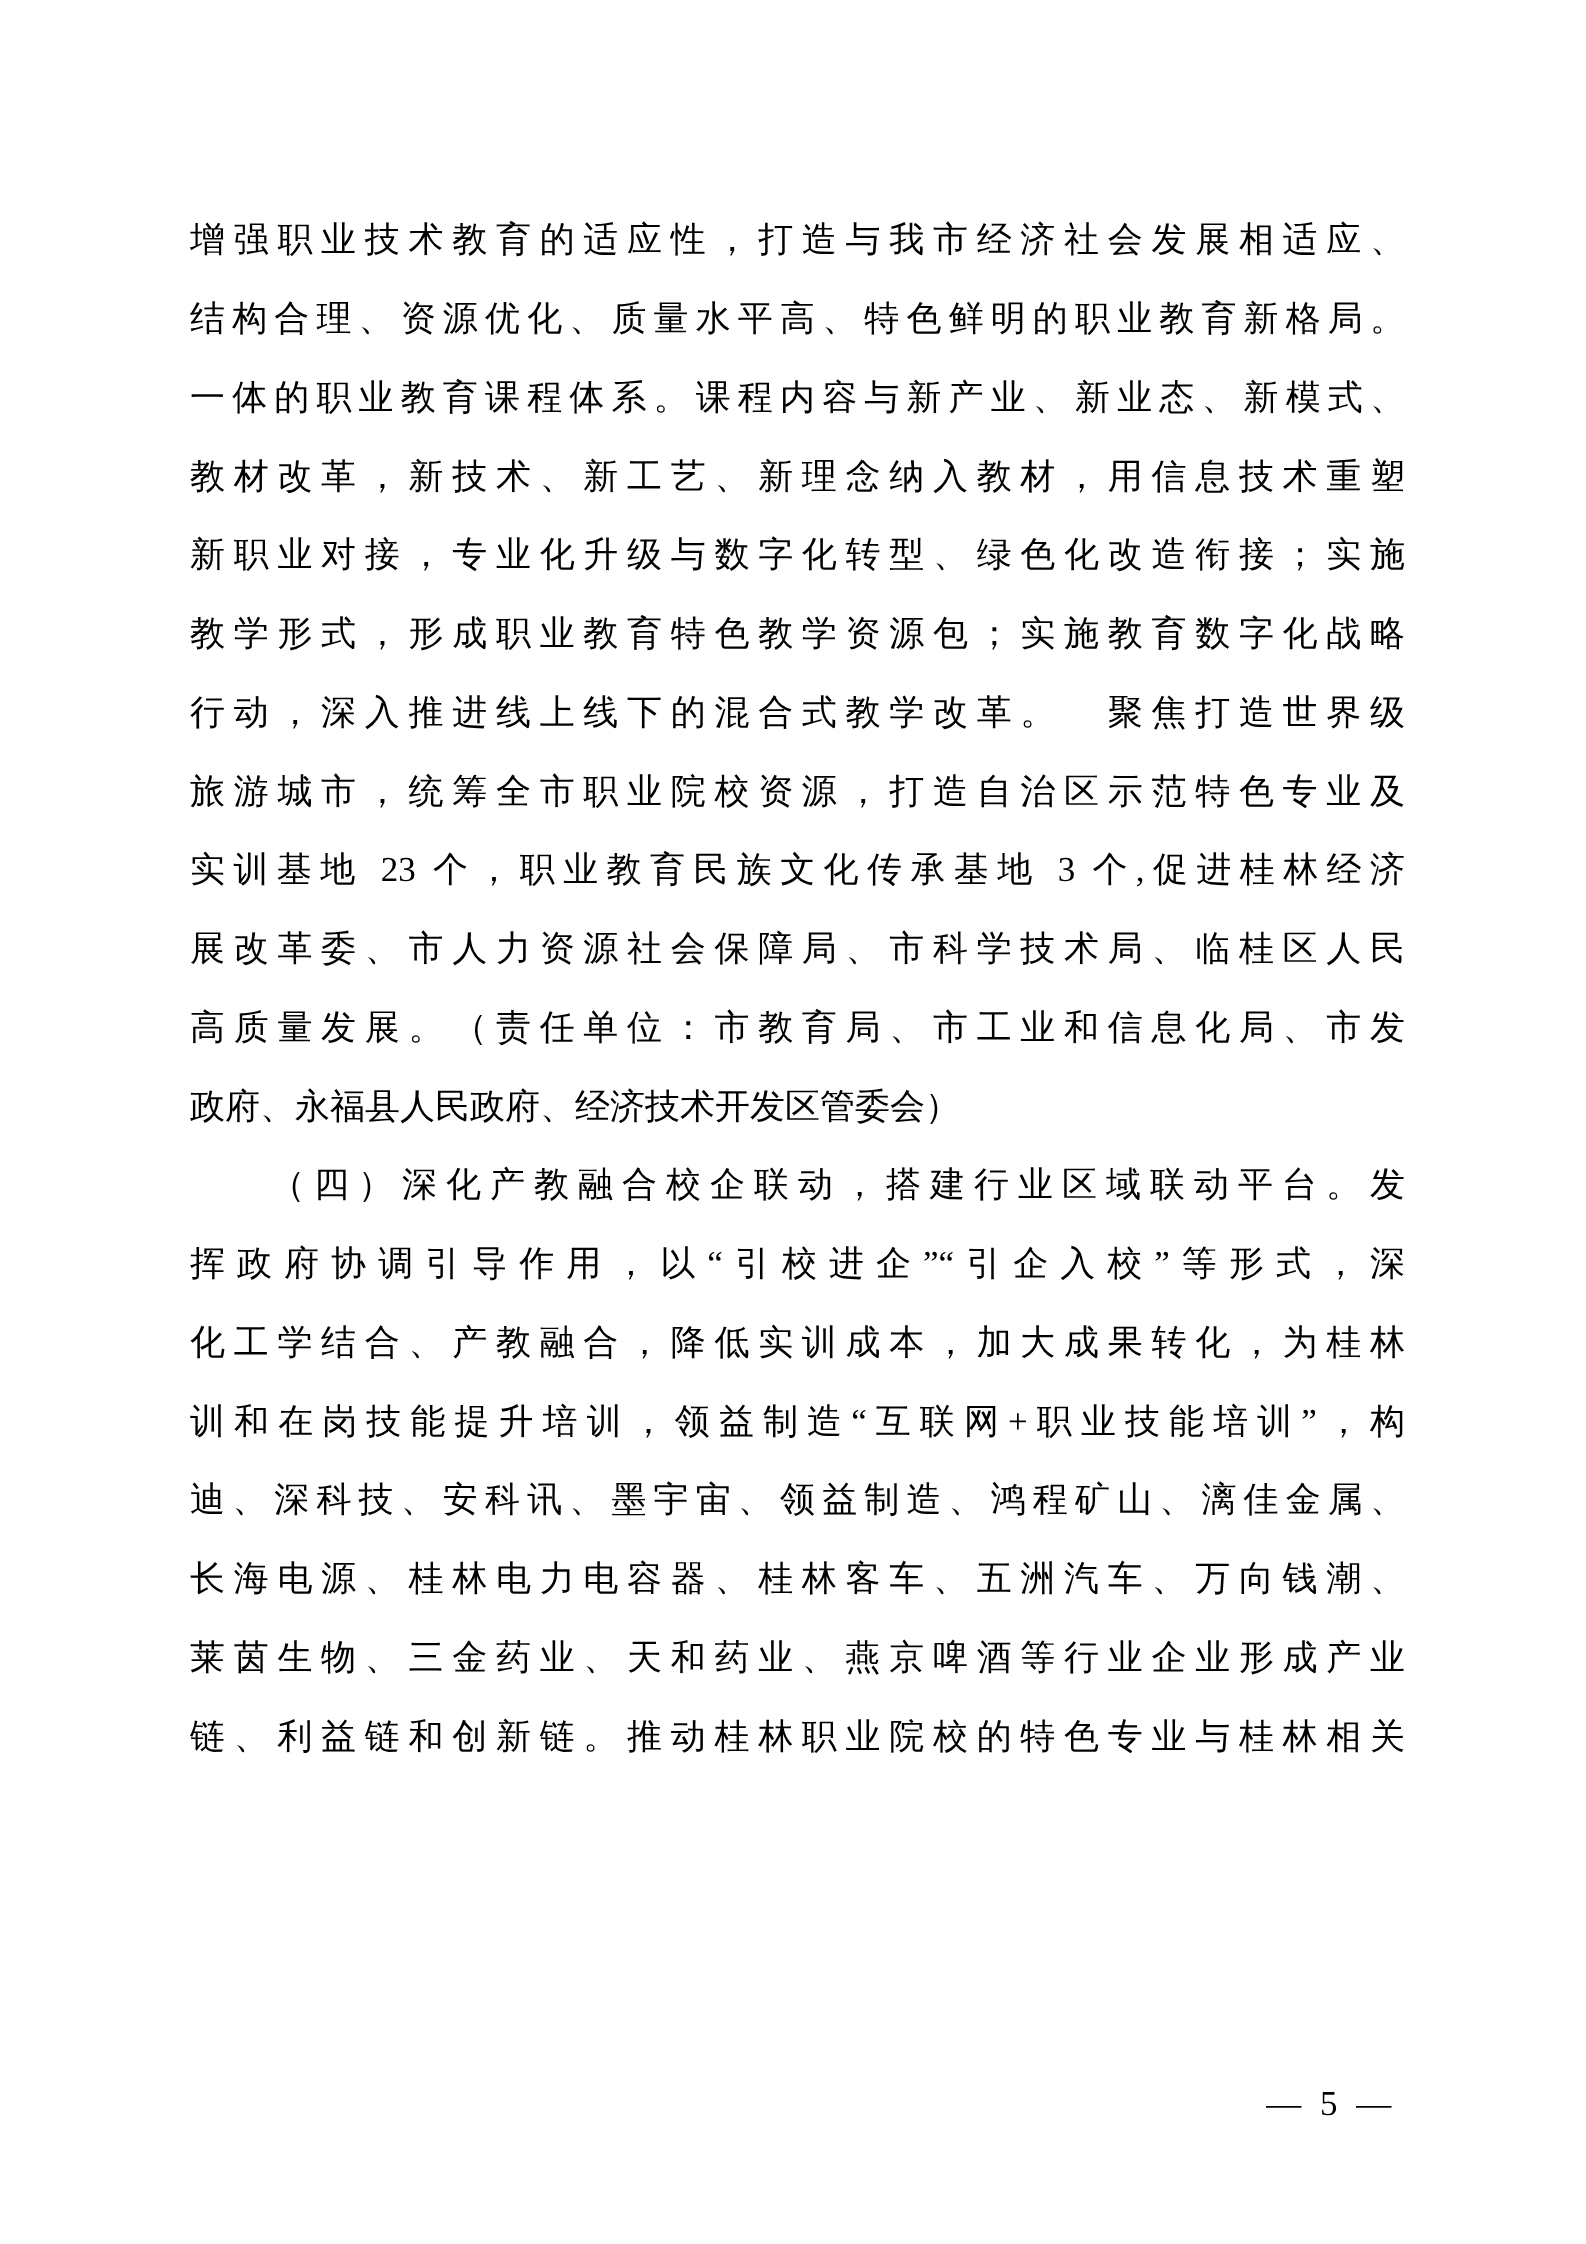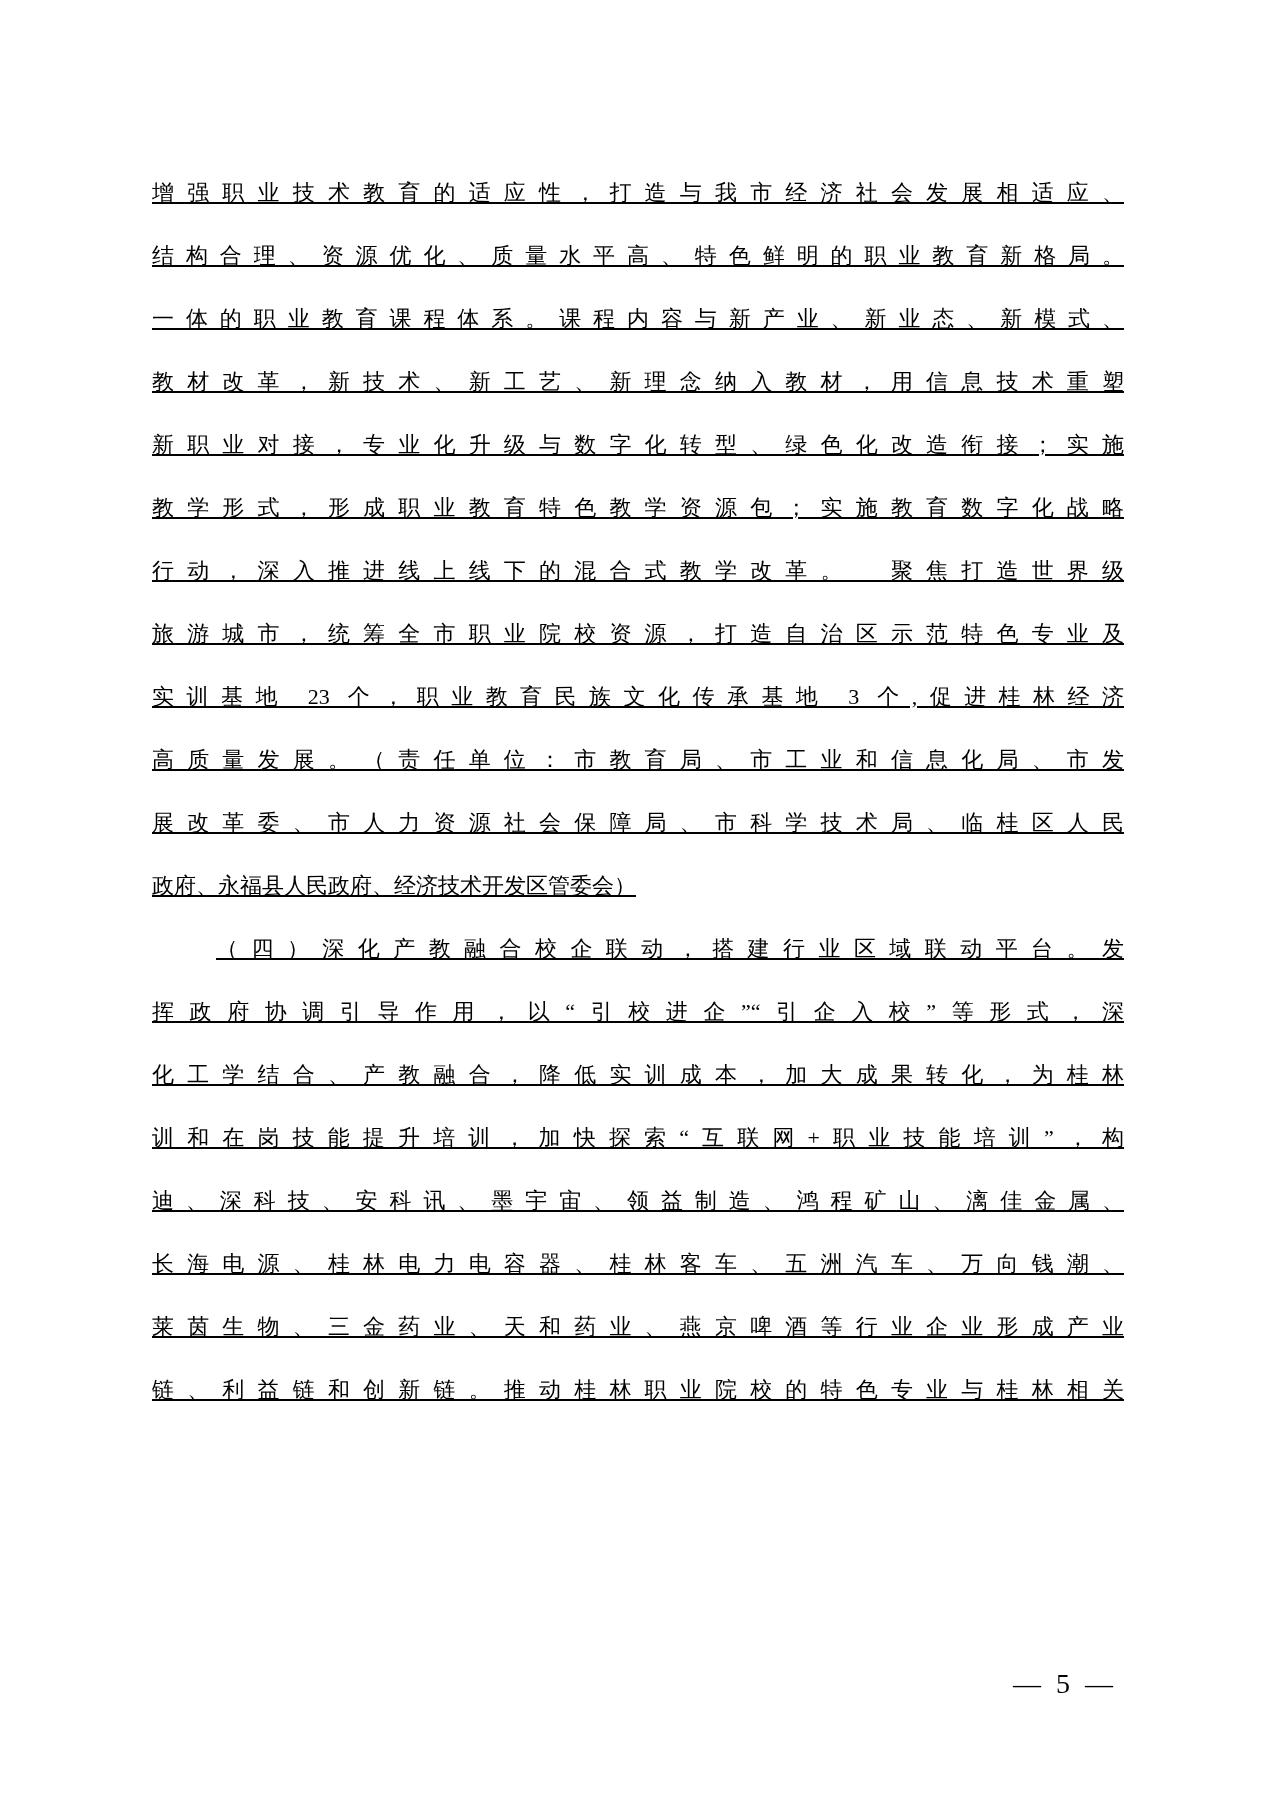--- a/index.html
+++ b/index.html
@@ -18,25 +18,24 @@
   }
   .text-block {
     position: absolute;
     left: 152px;
     top: 161px;
     width: 972px;
   }
   .line {
     height: 63px;
     line-height: 63px;
-    font-size: 22px;
+    font-size: 28px;
     text-align: justify;
     overflow: hidden;
     white-space: normal;
-    text-decoration: underline;
   }
   
   .fill::after {
     content: "";
     display: inline-block;
     width: 100%;
     height: 0;
     vertical-align: top;
   }
   .indent {
@@ -59,26 +58,26 @@
   <div class="text-block">
     <div class="line fill">增强职业技术教育的适应性，打造与我市经济社会发展相适应、</div>
     <div class="line fill">结构合理、资源优化、质量水平高、特色鲜明的职业教育新格局。</div>
     <div class="line fill">一体的职业教育课程体系。课程内容与新产业、新业态、新模式、</div>
     <div class="line fill">教材改革，新技术、新工艺、新理念纳入教材，用信息技术重塑</div>
     <div class="line fill">新职业对接，专业化升级与数字化转型、绿色化改造衔接；实施</div>
     <div class="line fill">教学形式，形成职业教育特色教学资源包；实施教育数字化战略</div>
     <div class="line fill">行动，深入推进线上线下的混合式教学改革。　聚焦打造世界级</div>
     <div class="line fill">旅游城市，统筹全市职业院校资源，打造自治区示范特色专业及</div>
     <div class="line fill">实训基地 23 个，职业教育民族文化传承基地 3 个,促进桂林经济</div>
+    <div class="line fill">展改革委、市人力资源社会保障局、市科学技术局、临桂区人民</div>
     <div class="line fill">高质量发展。（责任单位：市教育局、市工业和信息化局、市发</div>
-    <div class="line fill">展改革委、市人力资源社会保障局、市科学技术局、临桂区人民</div>
     <div class="line">政府、永福县人民政府、经济技术开发区管委会）</div>
     <div class="line fill indent">（四）深化产教融合校企联动，搭建行业区域联动平台。发</div>
     <div class="line fill">挥政府协调引导作用，以“引校进企”“引企入校”等形式，深</div>
     <div class="line fill">化工学结合、产教融合，降低实训成本，加大成果转化，为桂林</div>
-    <div class="line fill">训和在岗技能提升培训，加快探索“互联网+职业技能培训”，构</div>
+    <div class="line fill">训和在岗技能提升培训，领益制造“互联网+职业技能培训”，构</div>
     <div class="line fill">迪、深科技、安科讯、墨宇宙、领益制造、鸿程矿山、漓佳金属、</div>
     <div class="line fill">长海电源、桂林电力电容器、桂林客车、五洲汽车、万向钱潮、</div>
     <div class="line fill">莱茵生物、三金药业、天和药业、燕京啤酒等行业企业形成产业</div>
     <div class="line fill">链、利益链和创新链。推动桂林职业院校的特色专业与桂林相关</div>
   </div>
   <div class="page-num">— 5 —</div>
 </div>
 
 </body></html>

